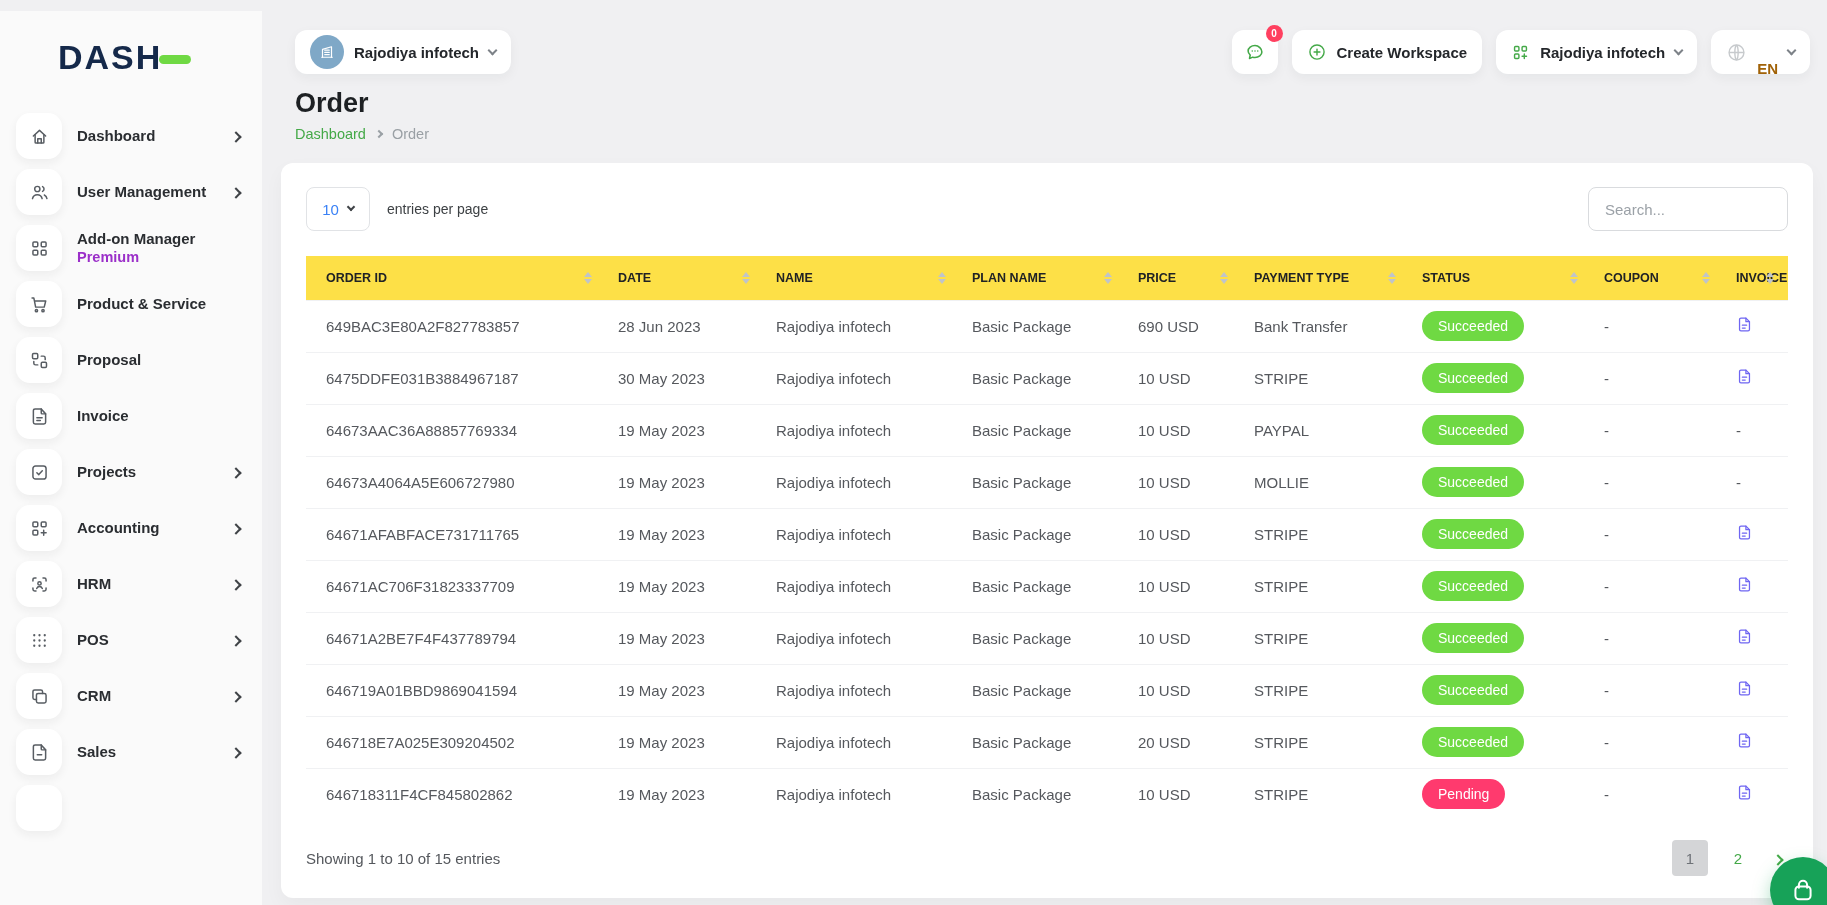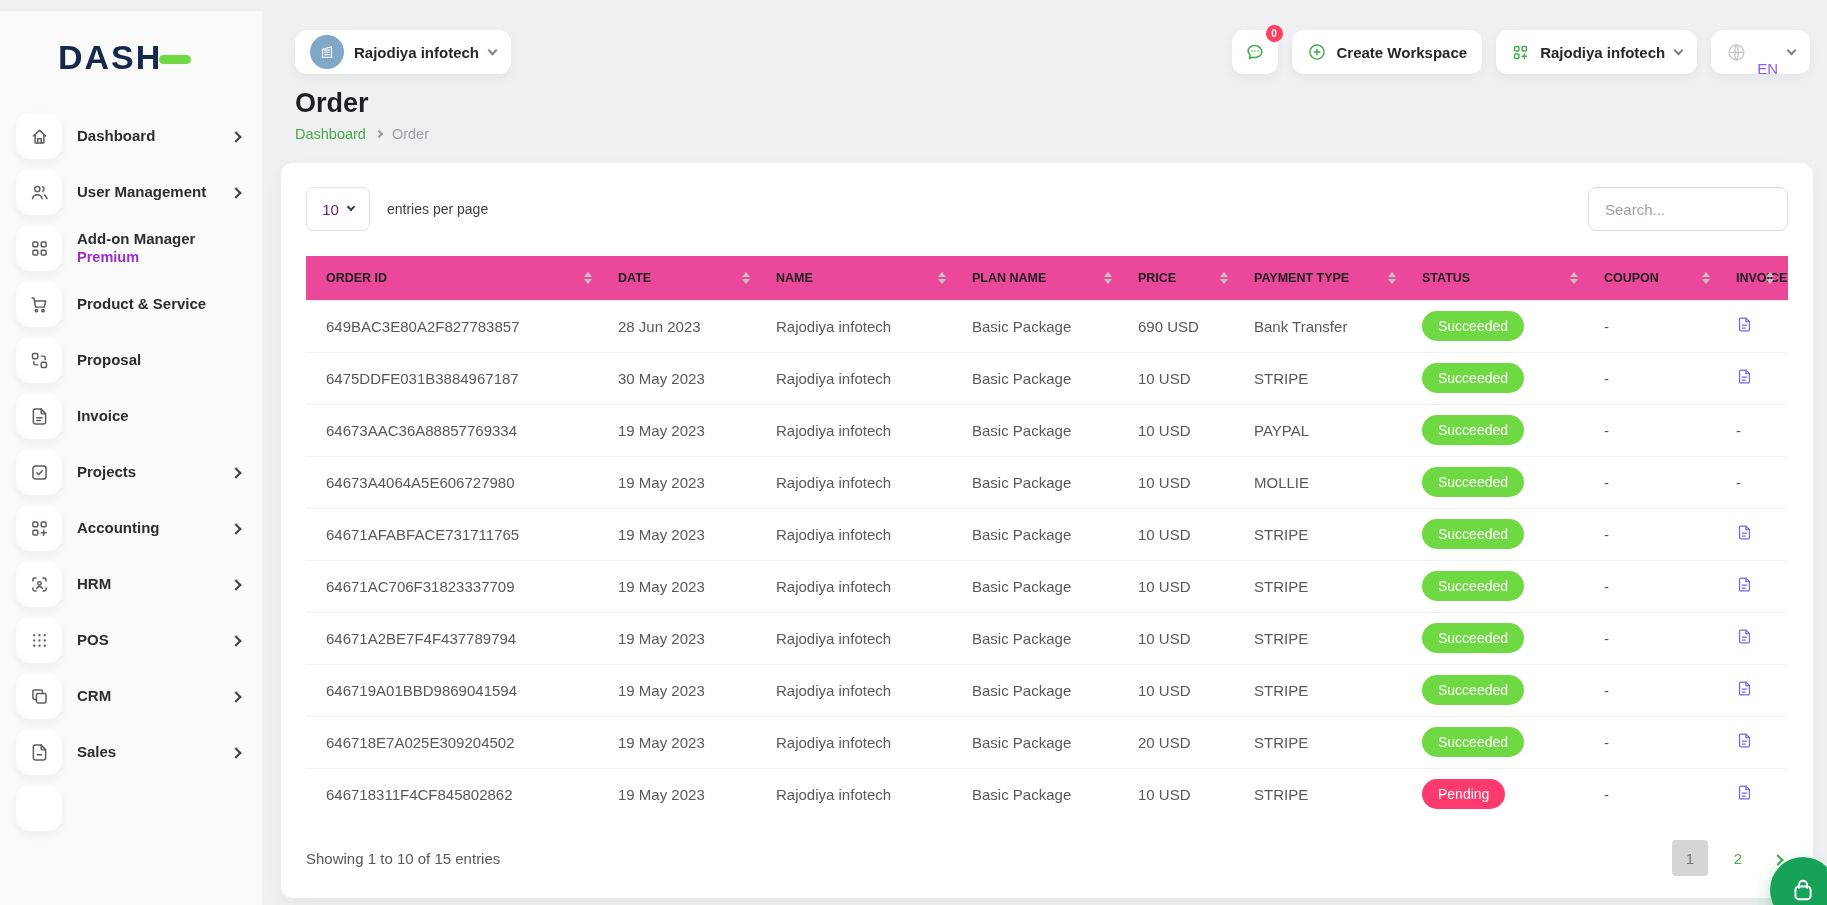--- a/index.html
+++ b/index.html
@@ -35,44 +35,44 @@
           box-shadow:0 4px 12px rgba(25,30,36,.05); padding:0 15px; gap:10px;
           font-size:15px; font-weight:600; color:#24272b; cursor:pointer; }
   .right-group { margin-left:auto; display:flex; gap:14px; align-items:center; }
   .avatar { width:34px; height:34px; border-radius:50%; background:#7fa8c7; display:flex;
             align-items:center; justify-content:center; flex:none; }
   .chat-pill { position:relative; width:46px; justify-content:center; padding:0; }
   .badge-dot { position:absolute; top:-5px; right:-5px; min-width:17px; height:17px; border-radius:9px;
                background:#ff4060; color:#fff; font-size:10px; font-weight:700; display:flex;
                align-items:center; justify-content:center; padding:0 4px; }
   .pill .chev { width:7px; height:7px; color:#7d8288; }
-  .lang-label { color:#8b5cf6; font-weight:400;margin-top:32px; }
+  .lang-label { color:#a16207; font-weight:700;margin-top:32px; }
   
   .page-head { padding:14px 0 0 33px; }
   .page-title { font-size:27px; font-weight:700; color:#1d2023; }
   .crumbs { margin-top:7px; display:flex; align-items:center; gap:10px; font-size:14.5px; }
   .crumb-link { color:#44a948; cursor:pointer; }
   .crumb-sep  { color:#9aa0a5; width:6px; height:6px; }
   .crumb-cur  { color:#9aa0a5; }
   
   .card { margin:21px 14px 0 19px; background:#fff; border-radius:12px;
           box-shadow:0 8px 20px rgba(20,25,30,.04); padding:24px 25px 22px; }
   .toolbar { display:flex; align-items:center; }
   .select { width:64px; height:44px; border:1px solid #e1e3e6; border-radius:8px; background:#fff;
             display:flex; align-items:center; justify-content:center; gap:9px; font-size:15px;
-            color:#701a75; cursor:pointer; }
+            color:#3b82f6; cursor:pointer; }
   .select .chev { width:6px; height:6px; color:#3f4347; }
   .toolbar-label { margin-left:17px; font-size:14px; color:#3d4144; }
   .search-input { margin-left:auto; width:200px; height:44px; border:1px solid #d9dbde; border-radius:8px;
                   padding:0 16px; font-size:15px; color:#3d4144; outline:none; background:#fff;
                   font-family:"Liberation Sans", sans-serif; }
   .search-input::placeholder { color:#9ba1a7; }
   
   table { width:100%; border-collapse:collapse; margin-top:25px; table-layout:fixed; }
-  thead th { background:#ec4899; height:44px; font-size:12.5px; font-weight:700; color:#202225;
+  thead th { background:#fde047; height:44px; font-size:12.5px; font-weight:700; color:#202225;
              text-align:left; padding:0 12px; position:relative; cursor:pointer; }
   thead th:first-child { padding-left:20px; }
   .sort { position:absolute; right:14px; top:50%; transform:translateY(-50%);
           display:flex; flex-direction:column; gap:2px; }
   .sort i { width:0; height:0; border-left:4px solid transparent; border-right:4px solid transparent; }
   .sort .up { border-bottom:5px solid #c0c4c9; }
   .sort .dn { border-top:5px solid #c0c4c9; }
   tbody td { height:52px; border-top:1px solid #f0f1f3; font-size:15px; color:#55585d; padding:0 12px;
              white-space:nowrap; overflow:hidden; }
   tbody td:first-child { padding-left:20px; }

